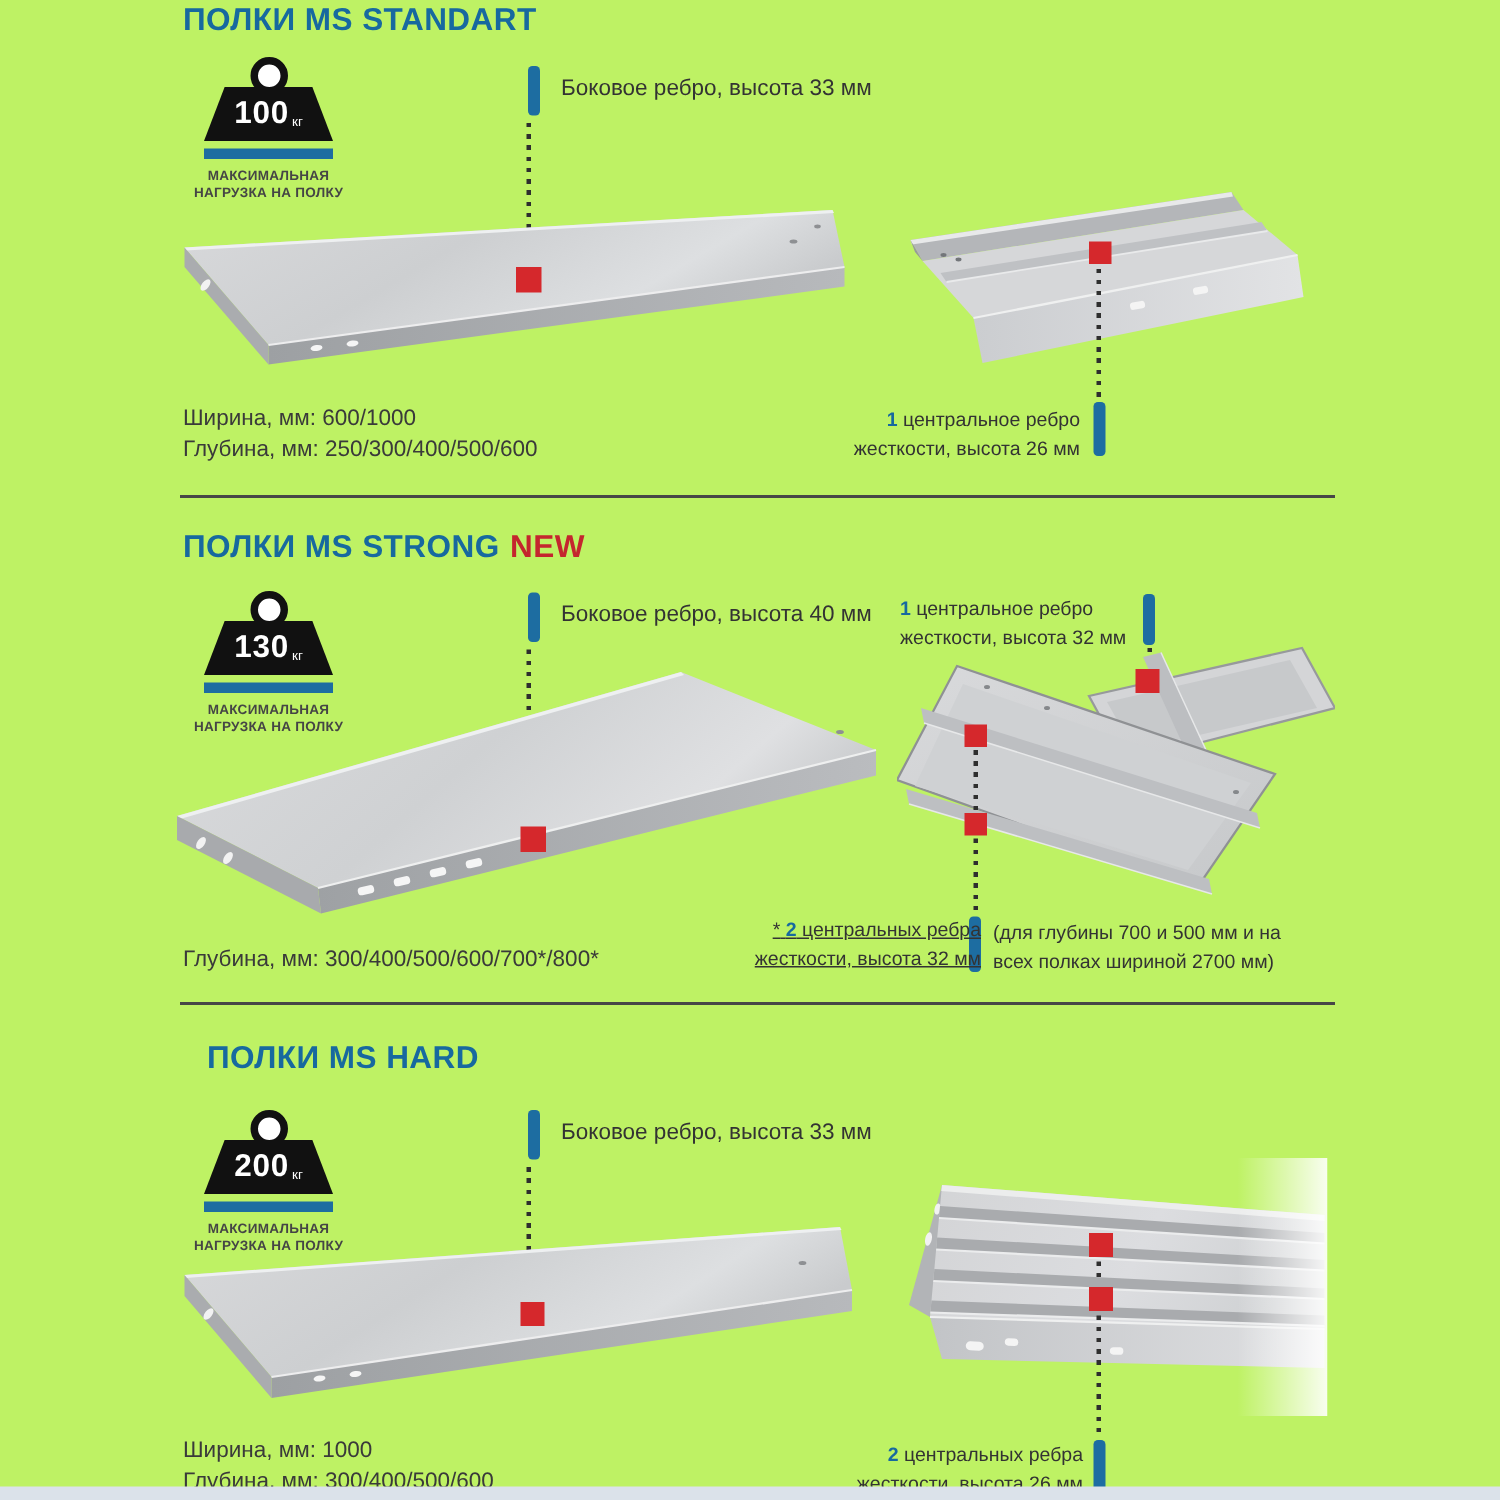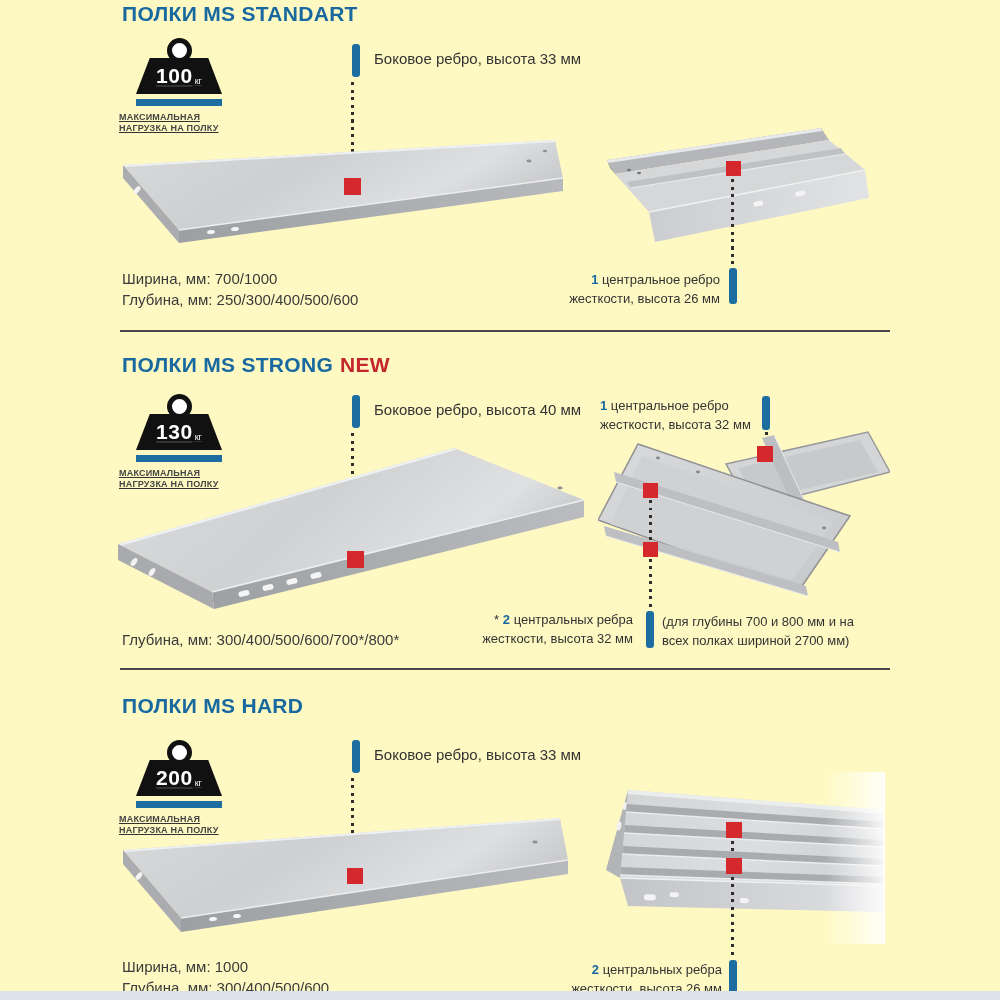--- a/index.html
+++ b/index.html
@@ -1,30 +1,30 @@
 <!DOCTYPE html>
 <html><head>
 <meta charset="utf-8">
 <style>
   html,body{margin:0;padding:0;background:#ffffff;}
-  .page{position:relative;width:1000px;height:1000px;background:#fef9c3;overflow:hidden;
+  .page{position:relative;width:1000px;height:1000px;background:#bef264;overflow:hidden;
         font-family:"Liberation Sans", sans-serif;color:#333;}
   .abs{position:absolute;}
   .sec-title{font-size:21px;font-weight:800;color:#17699f;letter-spacing:.3px;white-space:nowrap;}
   .sec-title .badge{color:#c4262e;margin-left:7px;}
   .lbl{font-size:15px;color:#333;white-space:nowrap;}
   .dims{font-size:15px;color:#3a3a3a;line-height:21px;white-space:nowrap;}
   .annot{font-size:13px;color:#333;line-height:19px;white-space:nowrap;}
   .annot .cnt{color:#17699f;font-weight:700;}
   .annot.right{text-align:right;}
   .vbar{position:absolute;width:8px;background:#1d6da1;border-radius:3px;}
   .dots{position:absolute;width:3px;background-image:repeating-linear-gradient(to bottom,#2e2e2e 0 3px,transparent 3px 7.5px);}
   .rsq{position:absolute;background:#d5282c;}
   .hr{position:absolute;height:1.5px;background:#474747;}
-  .weight{position:absolute;width:86px;text-decoration:underline;}
+  .weight{position:absolute;width:86px;text-align:center;}
   .w-ring{width:15px;height:15px;border:5px solid #111;border-radius:50%;margin:0 auto -5px auto;position:relative;z-index:0;background:#fff;}
   .w-body{position:relative;z-index:1;width:86px;height:36px;background:#111;
           clip-path:polygon(16% 0,84% 0,100% 100%,0 100%);
           display:flex;align-items:center;justify-content:center;color:#fff;}
   .w-val{font-size:21px;font-weight:800;letter-spacing:.5px;}
   .w-unit{font-size:9px;margin-left:2px;margin-top:9px;}
   .w-bar{width:86px;height:7px;background:#1d6da1;margin-top:5px;}
   .w-cap{position:relative;left:-17px;width:120px;margin-top:6px;font-size:9px;font-weight:700;
          color:#454545;line-height:11px;letter-spacing:.2px;}
   .footer-strip{position:absolute;left:0;right:0;bottom:0;height:9px;background:#dbe2ea;}
@@ -105,21 +105,21 @@
   <div class="rsq" style="left:726px;top:161px;width:15px;height:15px;"></div>
   <div class="dots" style="left:731px;top:179px;height:87px;"></div>
   <div class="vbar" style="left:729px;top:268px;height:36px;"></div>
   <div class="abs annot right" style="left:490px;top:270px;width:230px;">
     <span class="cnt">1</span>
     <span>центральное ребро</span><br>
     <span>жесткости, высота 26 мм</span>
   </div>
 
   <div class="abs dims" style="left:122px;top:268px;">
-    <span>Ширина, мм: 700/1000</span><br>
+    <span>Ширина, мм: 600/1000</span><br>
     <span>Глубина, мм: 250/300/400/500/600</span>
   </div>
 
   <div class="hr" style="left:120px;top:330px;width:770px;"></div>
 
   <div class="abs sec-title" style="left:122px;top:353px;">
     <span>ПОЛКИ MS STRONG</span><span class="badge">NEW</span>
   </div>
 
   <div class="weight" style="left:136px;top:394px;">
@@ -197,39 +197,39 @@
     <ellipse cx="60" cy="30" rx="2" ry="1.4" fill="#85888b"></ellipse>
     <ellipse cx="100" cy="44" rx="2" ry="1.4" fill="#85888b"></ellipse>
     <ellipse cx="226" cy="100" rx="2" ry="1.4" fill="#85888b"></ellipse>
   </svg>
   <div class="rsq" style="left:757px;top:446px;width:16px;height:16px;"></div>
   <div class="rsq" style="left:643px;top:483px;width:15px;height:15px;"></div>
   <div class="rsq" style="left:643px;top:542px;width:15px;height:15px;"></div>
   <div class="dots" style="left:649px;top:500px;height:40px;"></div>
   <div class="dots" style="left:649px;top:559px;height:49px;"></div>
   <div class="vbar" style="left:646px;top:611px;height:37px;"></div>
-  <div class="abs annot right" style="left:415px;top:610px;width:218px;">
+  <div class="abs annot right" style="left:436px;top:610px;width:218px;text-decoration:underline;">
     <span>*</span>
     <span class="cnt">2</span>
     <span>центральных ребра</span><br>
     <span>жесткости, высота 32 мм</span>
   </div>
   <div class="abs annot" style="left:662px;top:612px;">
-    <span>(для глубины 700 и 800 мм и на</span><br>
+    <span>(для глубины 700 и 500 мм и на</span><br>
     <span>всех полках шириной 2700 мм)</span>
   </div>
 
   <div class="abs dims" style="left:122px;top:608px;">
     <br>
     <span>Глубина, мм: 300/400/500/600/700*/800*</span>
   </div>
 
   <div class="hr" style="left:120px;top:668px;width:770px;"></div>
 
-  <div class="abs sec-title" style="left:122px;top:694px;">
+  <div class="abs sec-title" style="left:138px;top:694px;">
     <span>ПОЛКИ MS HARD</span><span class="badge"></span>
   </div>
 
   <div class="weight" style="left:136px;top:740px;">
     <div class="w-ring"></div>
     <div class="w-body">
       <span class="w-val">200</span>
       <span class="w-unit">кг</span>
     </div>
     <div class="w-bar"></div>

